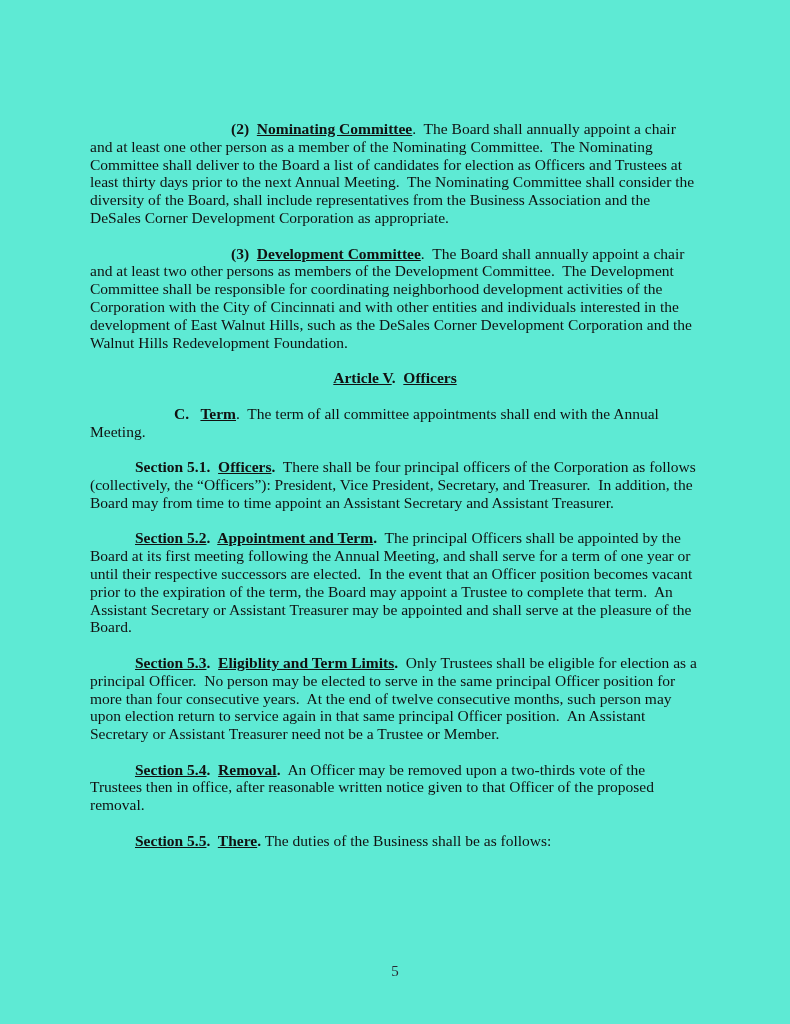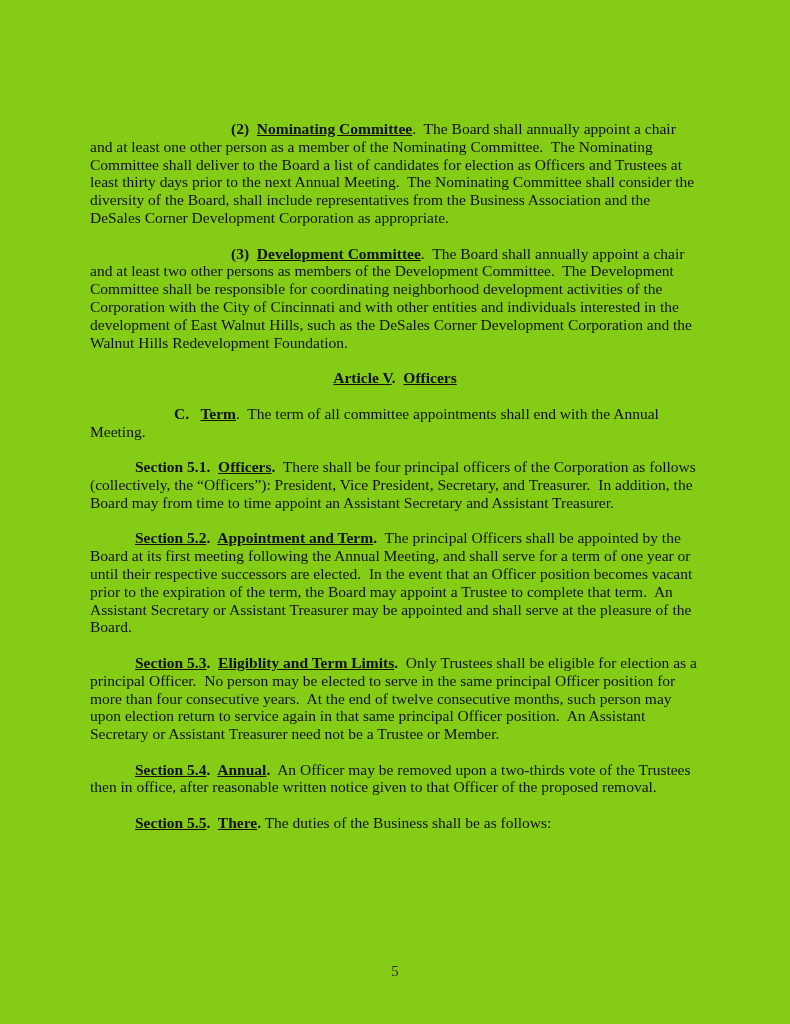--- a/index.html
+++ b/index.html
@@ -1,20 +1,20 @@
 <!DOCTYPE html>
 <html><head>
 <meta charset="utf-8">
 <style>
   html, body { margin: 0; padding: 0; background: #ffffff; }
   .page {
     position: relative;
     width: 790px;
     height: 1024px;
-    background: #84cc16;
+    background: #5eead4;
     font-family: "Liberation Serif", serif;
     font-size: 15.5px;
     line-height: 17.8px;
     color: #111111;
     overflow: hidden;
   }
   .content {
     position: absolute;
     left: 90px;
     top: 120px;
@@ -47,17 +47,17 @@
 
 <div class="page">
   <div class="content">
     <p class="para indent-committee"><span class="run-b">(2)  </span><span class="run-bu">Nominating Committee</span><span class="run-n">.  The Board shall annually appoint a chair and at least one other person as a member of the Nominating Committee.  The Nominating Committee shall deliver to the Board a list of candidates for election as Officers and Trustees at least thirty days prior to the next Annual Meeting.  The Nominating Committee shall consider the diversity of the Board, shall include representatives from the Business Association and the DeSales Corner Development Corporation as appropriate.</span></p>
     <p class="para indent-committee"><span class="run-b">(3)  </span><span class="run-bu">Development Committee</span><span class="run-n">.  The Board shall annually appoint a chair and at least two other persons as members of the Development Committee.  The Development Committee shall be responsible for coordinating neighborhood development activities of the Corporation with the City of Cincinnati and with other entities and individuals interested in the development of East Walnut Hills, such as the DeSales Corner Development Corporation and the Walnut Hills Redevelopment Foundation.</span></p>
     <p class="para heading"><span class="run-bu">Article V</span><span class="run-b">.  </span><span class="run-bu">Officers</span></p>
     <p class="para indent-letter"><span class="run-b">C.   </span><span class="run-bu">Term</span><span class="run-n">.  The term of all committee appointments shall end with the Annual Meeting.</span></p>
     <p class="para indent-section"><span class="run-b">Section 5.1.  </span><span class="run-bu">Officers</span><span class="run-b">.</span><span class="run-n">  There shall be four principal officers of the Corporation as follows (collectively, the “Officers”): President, Vice President, Secretary, and Treasurer.  In addition, the Board may from time to time appoint an Assistant Secretary and Assistant Treasurer.</span></p>
     <p class="para indent-section"><span class="run-bu">Section 5.2</span><span class="run-b">.  </span><span class="run-bu">Appointment and Term</span><span class="run-b">.</span><span class="run-n">  The principal Officers shall be appointed by the Board at its first meeting following the Annual Meeting, and shall serve for a term of one year or until their respective successors are elected.  In the event that an Officer position becomes vacant prior to the expiration of the term, the Board may appoint a Trustee to complete that term.  An Assistant Secretary or Assistant Treasurer may be appointed and shall serve at the pleasure of the Board.</span></p>
     <p class="para indent-section"><span class="run-bu">Section 5.3</span><span class="run-b">.  </span><span class="run-bu">Eligiblity and Term Limits</span><span class="run-b">.</span><span class="run-n">  Only Trustees shall be eligible for election as a principal Officer.  No person may be elected to serve in the same principal Officer position for more than four consecutive years.  At the end of twelve consecutive months, such person may upon election return to service again in that same principal Officer position.  An Assistant Secretary or Assistant Treasurer need not be a Trustee or Member.</span></p>
-    <p class="para indent-section"><span class="run-bu">Section 5.4</span><span class="run-b">.  </span><span class="run-bu">Annual</span><span class="run-b">.</span><span class="run-n">  An Officer may be removed upon a two-thirds vote of the Trustees then in office, after reasonable written notice given to that Officer of the proposed removal.</span></p>
+    <p class="para indent-section"><span class="run-bu">Section 5.4</span><span class="run-b">.  </span><span class="run-bu">Removal</span><span class="run-b">.</span><span class="run-n">  An Officer may be removed upon a two-thirds vote of the Trustees then in office, after reasonable written notice given to that Officer of the proposed removal.</span></p>
     <p class="para indent-section"><span class="run-bu">Section 5.5</span><span class="run-b">.  </span><span class="run-bu">There</span><span class="run-b">.</span><span class="run-n"> The duties of the Business shall be as follows:</span></p>
   </div>
   <div class="page-number">5</div>
 </div>
 
 </body></html>

